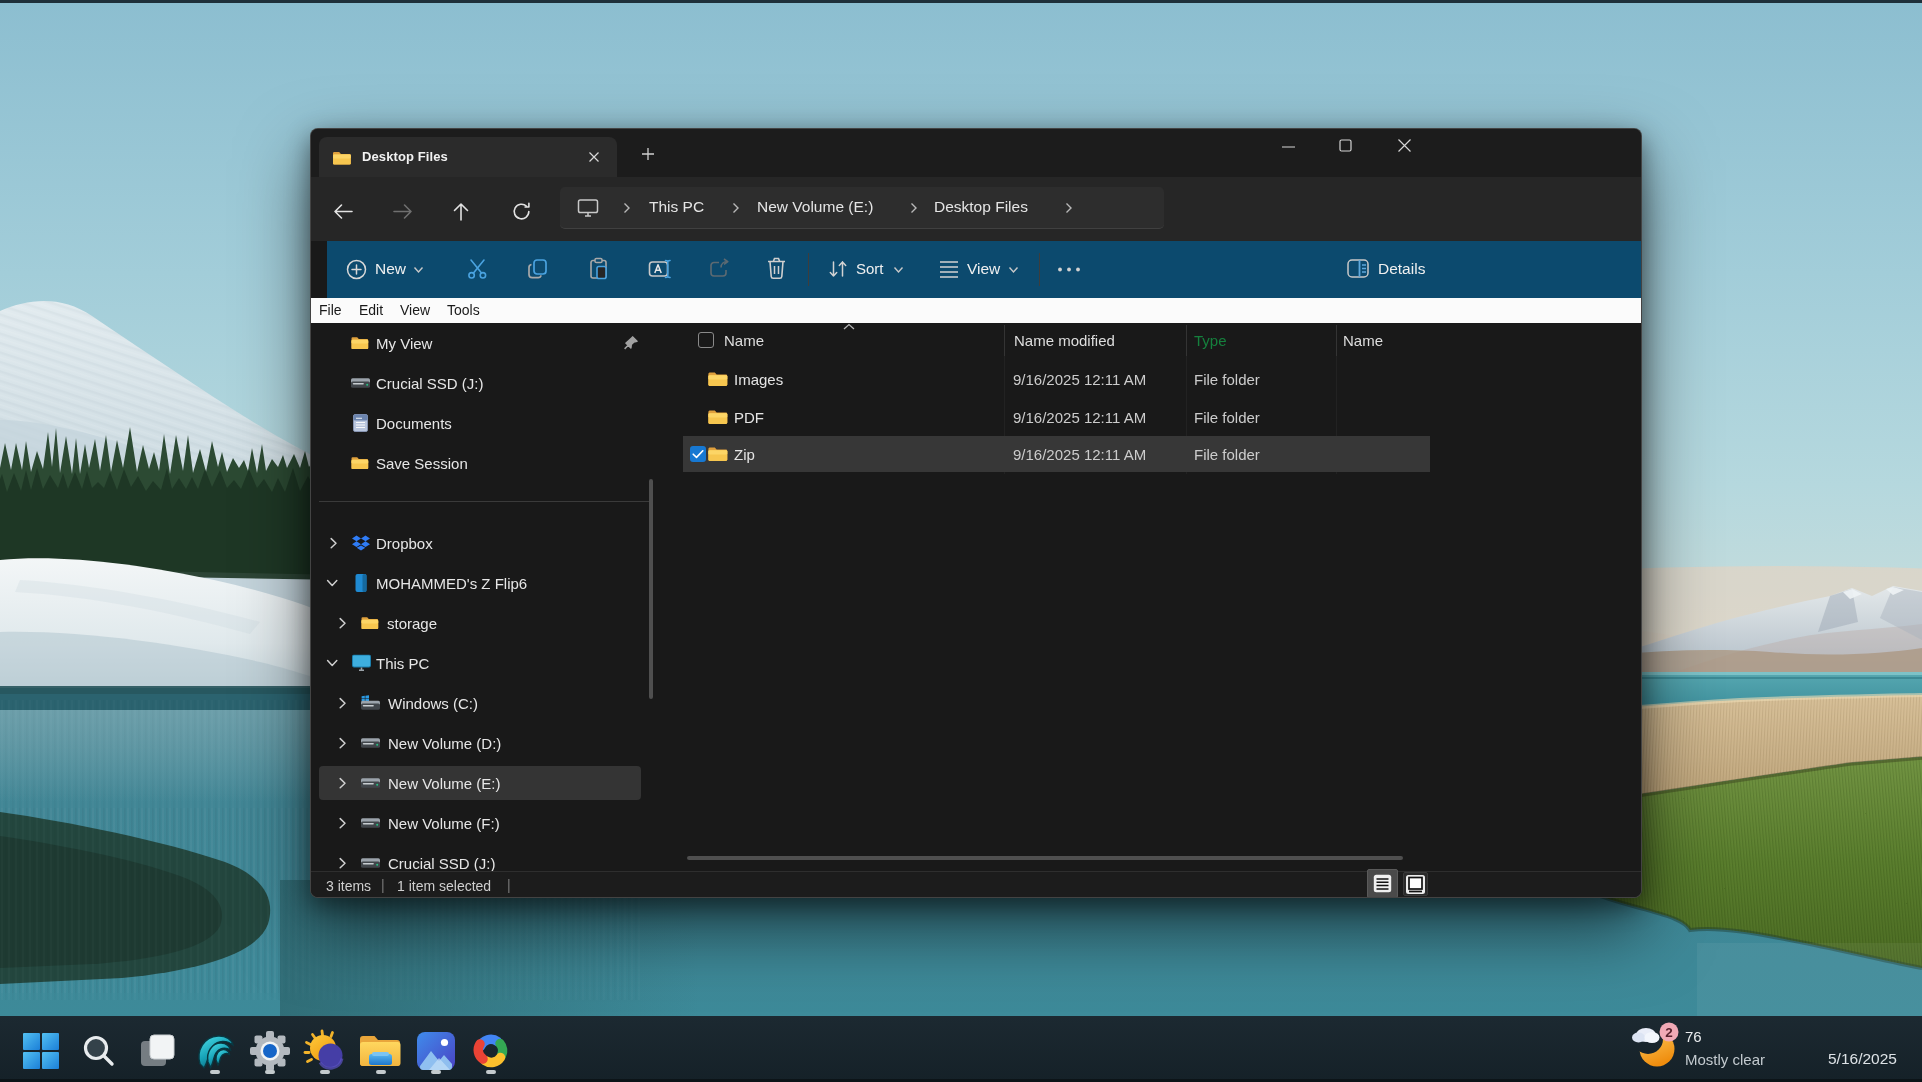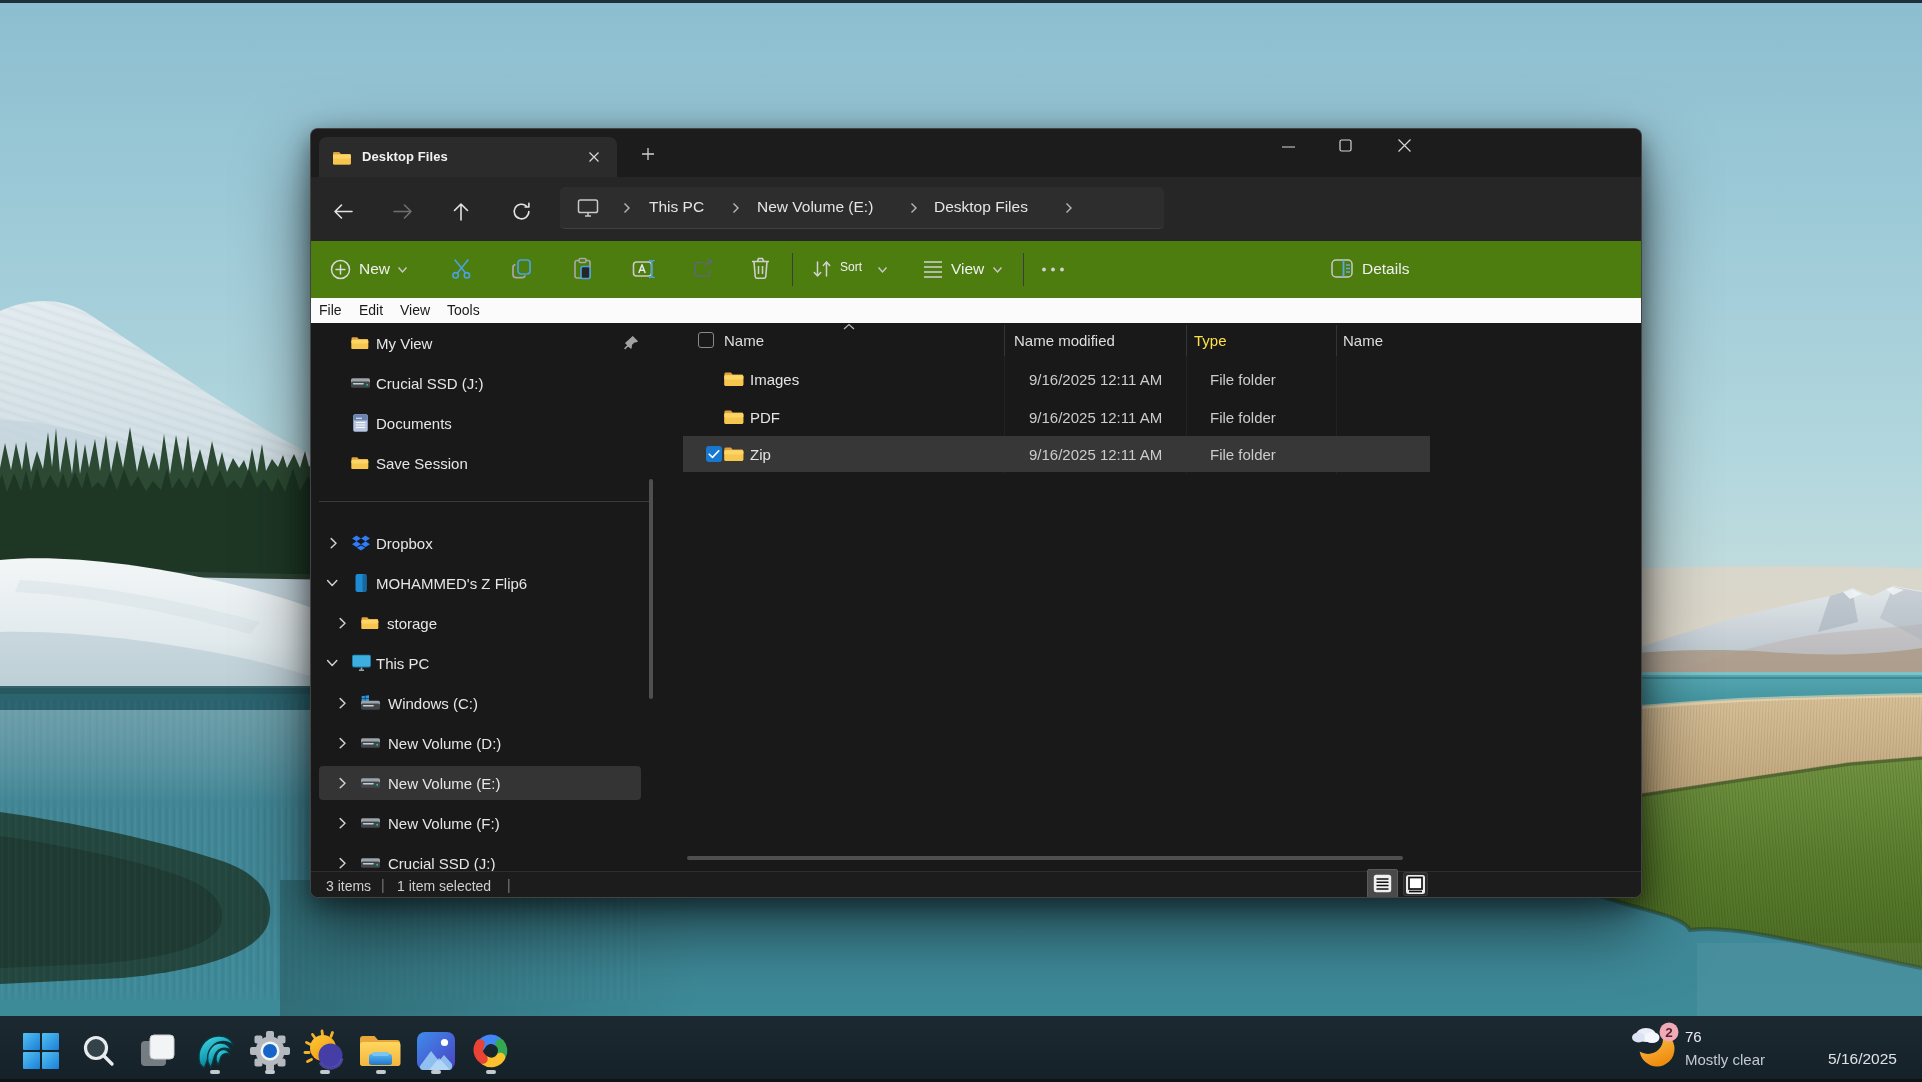--- a/index.html
+++ b/index.html
@@ -8,32 +8,32 @@
   .abs { position:absolute; }
   #wall { position:absolute; left:0; top:0; }
   
   #win { position:absolute; left:310px; top:128px; width:1332px; height:770px;
          background:#191919; border-radius:8px; border:1px solid rgba(120,120,120,.45);
          box-shadow:0 30px 70px rgba(0,0,0,.55), 0 8px 24px rgba(0,0,0,.45); overflow:hidden;
          color:#e8e8e8; font-size:14px; }
   #titlebar { position:absolute; left:0; top:0; width:100%; height:48px; background:#1c1c1c; }
   #tab { position:absolute; left:8px; top:8px; width:298px; height:40px; background:#2b2b2b; border-radius:8px 8px 0 0; }
   #navrow { position:absolute; left:0; top:48px; width:100%; height:64px; background:#262626; }
-  #cmdbar { position:absolute; left:0; top:112px; width:100%; height:57px; background:#4d7c0f;padding-left:43px; }
+  #cmdbar { position:absolute; left:16px; top:112px; width:100%; height:57px; background:#0c4a6e;padding-left:43px; }
   #menubar { position:absolute; left:0; top:169px; width:100%; height:25px; background:#fbfbfb; color:#191919; font-size:14px; }
   #menubar span { position:absolute; top:4px; }
   #body { position:absolute; left:0; top:194px; width:100%; height:548px; background:#191919; }
   #statusbar { position:absolute; left:0; top:742px; width:100%; height:28px; background:#1c1c1c; border-top:1px solid #2e2e2e; color:#cfcfcf; font-size:14px; }
   .addr { position:absolute; top:10px; height:42px; background:#2d2d2d; border-radius:5px; border-bottom:1px solid #404040; }
   .crumb { color:#e4e4e4; font-size:15.5px; }
   .cbtn { position:absolute; top:112px; }
   .sr { position:absolute; left:0; width:352px; height:40px; }
   .sr > * { position:absolute; top:50%; transform:translateY(-50%); }
   .sr .lb { color:#e6e6e6; font-size:15px; white-space:nowrap; }
-  .frow { position:absolute; left:368px; width:772px; height:36px;text-decoration:underline; }
+  .frow { position:absolute; left:352px; width:772px; height:36px;text-decoration:underline; }
   .frow > * { position:absolute; top:50%; transform:translateY(-50%); }
   .ftxt { font-size:15px; color:#e4e4e4; white-space:nowrap; }
   .fdim { font-size:15px; color:#cccccc; white-space:nowrap; }
   .colsep { position:absolute; width:1px; background:rgba(255,255,255,.12); }
   .colsep2 { position:absolute; width:1px; background:rgba(255,255,255,.04); }
   .ck { width:16px; height:16px; border-radius:3px; }
   .ckon { background:#1778d2; }
   .ckoff { border:1px solid #8a8a8a; background:transparent; }
   
   #taskbar { position:absolute; left:0; top:1016px; width:1922px; height:66px;
@@ -267,21 +267,21 @@
       <path d="M12 9.5 c0 -4 3 -6 6.5 -6 M15 1 l3.8 2.6 L15 6.3" fill="none" stroke="#5d6a72" stroke-width="1.6" stroke-linejoin="round"></path>
     </svg>
     <svg class="cbtn" style="left:440px;top:16px" width="19" height="23" viewBox="0 0 19 23">
       <path d="M1 4.5 H18 M6.5 4 L7.5 1.5 H11.5 L12.5 4 M3 4.5 L4.2 19.5 a2 2 0 0 0 2 1.8 H12.8 a2 2 0 0 0 2 -1.8 L16 4.5" fill="none" stroke="#cfcfcf" stroke-width="1.6"></path>
       <path d="M7.5 9 V17 M11.5 9 V17" stroke="#cfcfcf" stroke-width="1.5"></path>
     </svg>
     <div class="cbtn" style="left:481px;top:12px;width:1px;height:33px;background:#3d3d3d"></div>
     <svg class="cbtn" style="left:501px;top:18px" width="20" height="20" viewBox="0 0 20 20">
           <path d="M5.5 3 V17 M5.5 17 L2.3 13.5 M5.5 17 L8.7 13.5 M14.5 17 V3 M14.5 3 L11.3 6.5 M14.5 3 L17.7 6.5" stroke="#d2d2d2" stroke-width="1.5" fill="none" stroke-linecap="round" stroke-linejoin="round"></path>
         </svg>
-    <span class="cbtn" style="left:529px;top:19px;font-size:12px;color:#f0f0f0">Sort</span>
+    <span class="cbtn" style="left:529px;top:19px;font-size:15px;color:#f0f0f0">Sort</span>
     <svg class="cbtn" style="left:566px;top:25px" width="11" height="8" viewBox="0 0 11 8">
           <path d="M1.5 1.5 L5.5 6 L9.5 1.5" stroke="#c9c9c9" stroke-width="1.4" fill="none"></path>
         </svg>
     <svg class="cbtn" style="left:612px;top:19px" width="20" height="18" viewBox="0 0 20 18">
           <path d="M1 2 H19 M1 7 H19 M1 12 H19 M1 17 H19" stroke="#d2d2d2" stroke-width="1.5"></path>
         </svg>
     <span class="cbtn" style="left:640px;top:19px;font-size:15.5px;color:#f0f0f0">View</span>
     <svg class="cbtn" style="left:681px;top:25px" width="11" height="8" viewBox="0 0 11 8">
           <path d="M1.5 1.5 L5.5 6 L9.5 1.5" stroke="#c9c9c9" stroke-width="1.4" fill="none"></path>
         </svg>
@@ -451,21 +451,21 @@
       <span class="lb" style="left:77px">Crucial SSD (J:)</span>
         </div>
     <div class="abs" style="left:338px;top:156px;width:4px;height:220px;background:#4f4f4f;border-radius:2px"></div>
 
     <svg class="abs" style="left:531px;top:0px" width="14" height="8" viewBox="0 0 14 8">
           <path d="M2 6 L7 1.5 L12 6" stroke="#b5b5b5" stroke-width="1.3" fill="none"></path>
         </svg>
     <div class="abs ck ckoff" style="left:387px;top:9px"></div>
     <span class="abs ftxt" style="left:413px;top:9px;color:#dedede">Name</span>
     <span class="abs ftxt" style="left:703px;top:9px;color:#dedede">Name modified</span>
-    <span class="abs ftxt" style="left:883px;top:9px;color:#fde047">Type</span>
+    <span class="abs ftxt" style="left:883px;top:9px;color:#15803d">Type</span>
     <span class="abs ftxt" style="left:1032px;top:9px;color:#dedede">Name</span>
     <div class="colsep" style="left:693px;top:2px;height:31px"></div>
     <div class="colsep" style="left:875px;top:2px;height:31px"></div>
     <div class="colsep" style="left:1025px;top:2px;height:31px"></div>
     <div class="colsep2" style="left:693px;top:33px;height:118px"></div>
     <div class="colsep2" style="left:875px;top:33px;height:118px"></div>
     <div class="colsep2" style="left:1025px;top:33px;height:118px"></div>
 
     <div class="frow" style="top:38px">
       <svg style="left:45px" width="20" height="17" viewBox="0 0 17 15">

